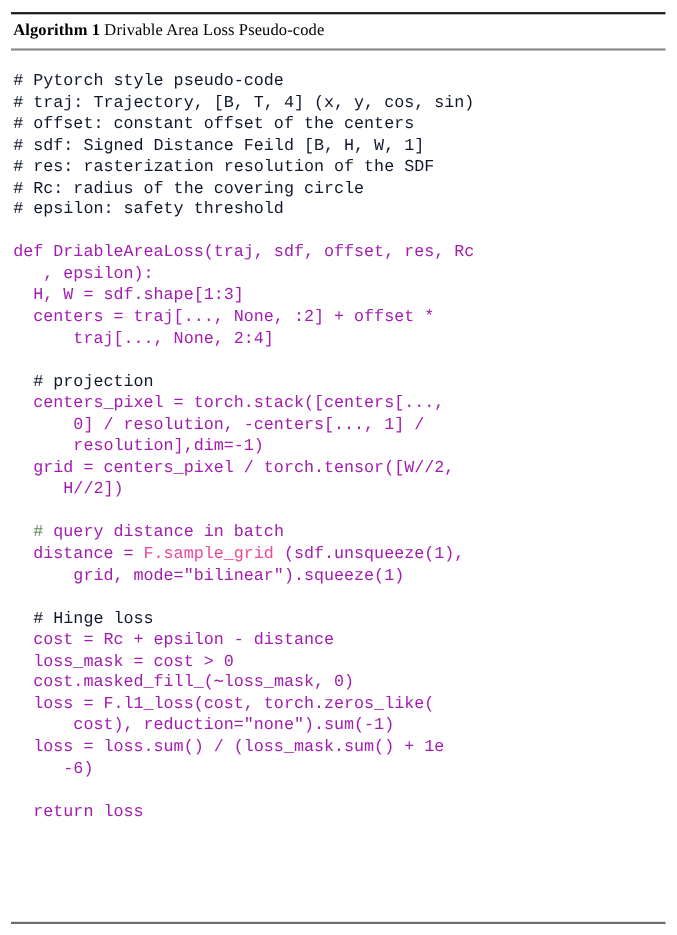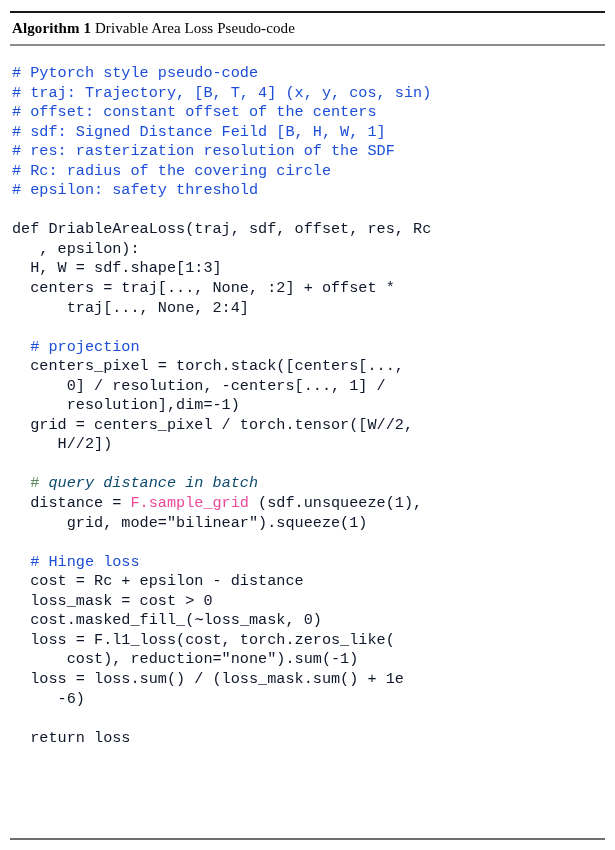--- a/index.html
+++ b/index.html
@@ -80,25 +80,25 @@
     white-space: pre;
     letter-spacing: 0px;
   }
   .code-line {
     white-space: pre;
     min-height: 19.55px;
   }
   .code-line.blank {
     height: 19.55px;
   }
-  .tok-comment   { color: #1d4ed8; }
-  .tok-comment-b { color: #0c4a6e; font-style: italic; }
+  .tok-comment   { color: #0f172a; }
+  .tok-comment-b { color: #a21caf; }
   .tok-hash      { color: #5f8a5f; }
   .tok-fn        { color: #ec4899; }
-  .tok-plain     { color: #0f172a; }
+  .tok-plain     { color: #a21caf; }
 </style>
 </head>
 <body>
 
 <div id="algorithm-box">
 
   <div class="rule-top"></div>
 
   <div class="caption">
     <span class="algo-label">Algorithm 1</span><span class="algo-title"> <span>Drivable Area Loss Pseudo-code</span></span>

